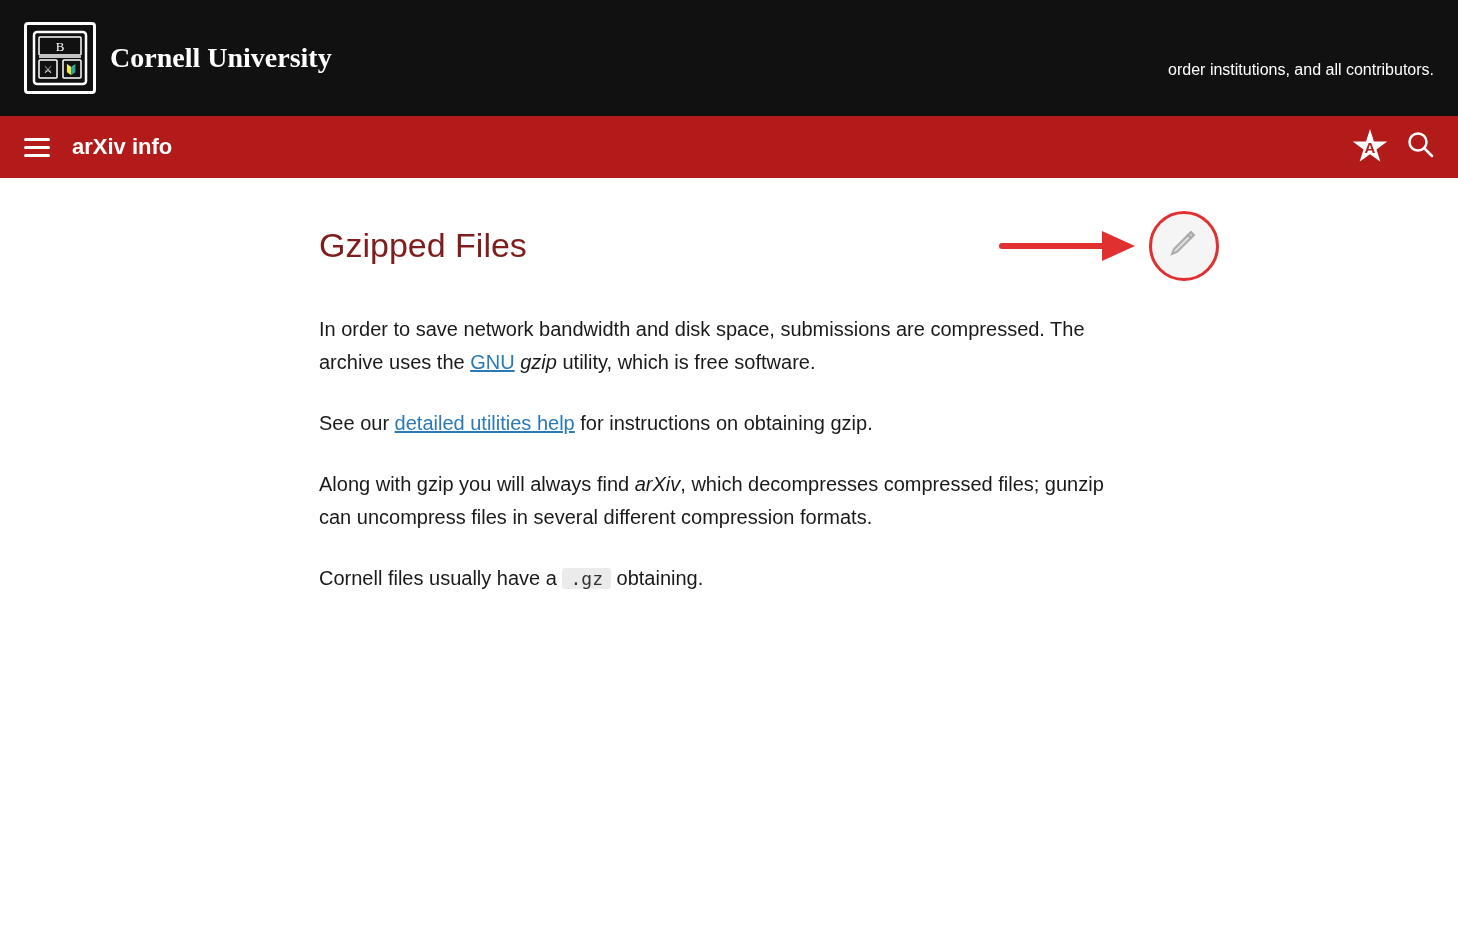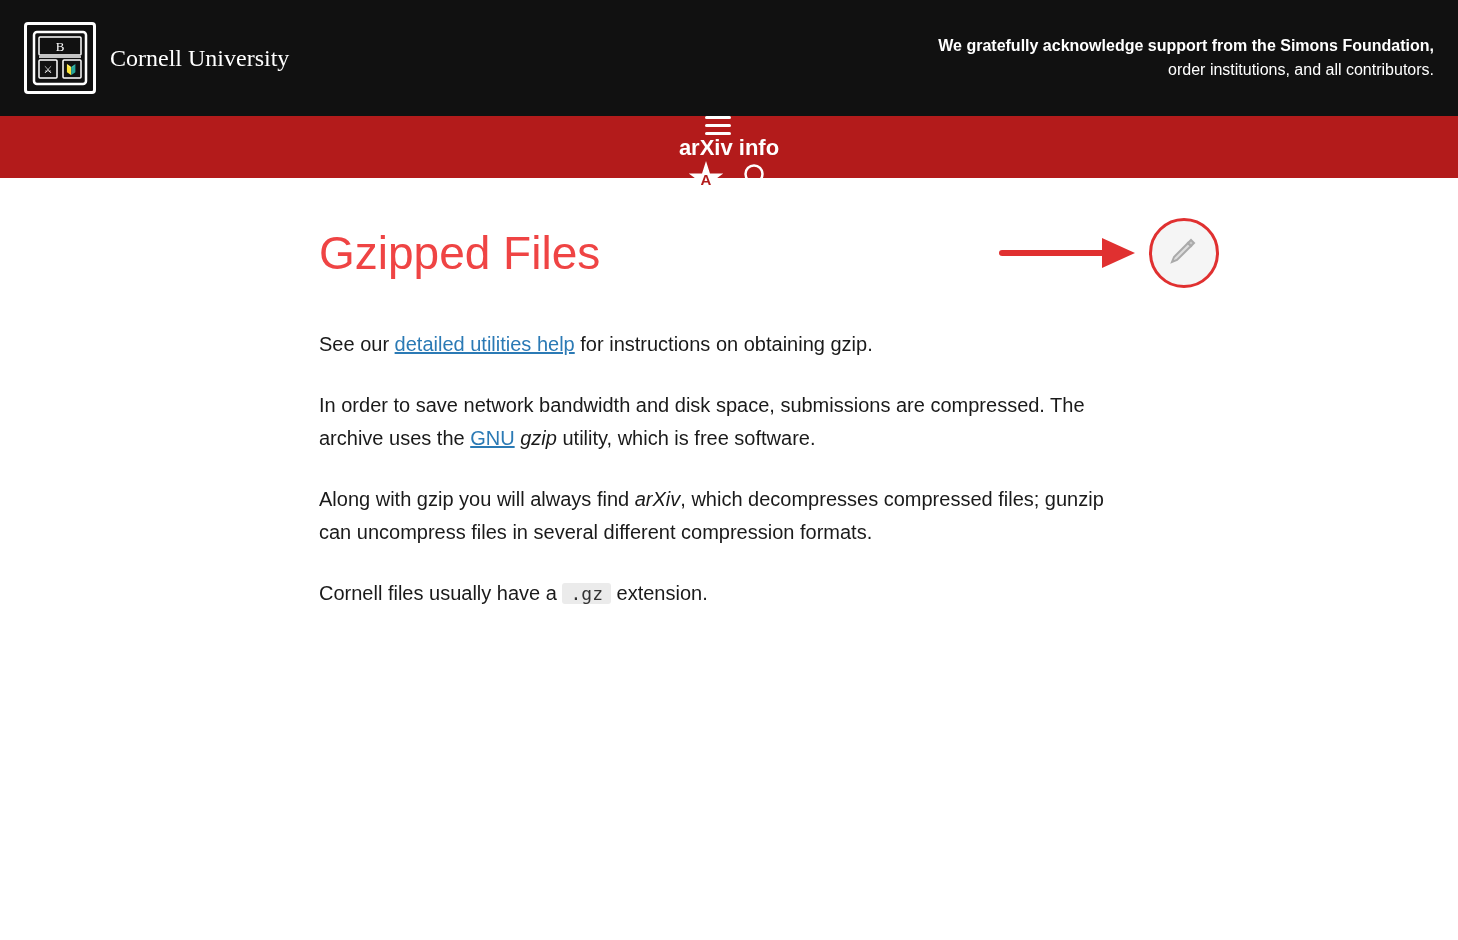--- a/index.html
+++ b/index.html
@@ -25,44 +25,43 @@
       border: 3px solid #fff;
       border-radius: 4px;
       display: flex;
       align-items: center;
       justify-content: center;
       color: #fff;
       font-size: 28px;
     }
     .cornell-name {
       color: #fff;
-      font-size: 24px;
+      font-size: 28px;
       font-family: 'Palatino Linotype', Palatino, serif;
-      font-weight: 400;
+      font-weight: 700;
     }
     .banner-tagline {
       color: #fff;
       font-size: 16px;
       line-height: 1.5;
       text-align: right;
       flex: 1;
       font-family: Arial, sans-serif;
     }
     .banner-tagline strong {
       font-weight: 700;
     }
 
     
     .nav-bar {
       background: #b31b1b;
       display: flex;
       align-items: center;
       padding: 0 24px;
       height: 62px;
-      flex-direction: column;
     }
     .hamburger {
       color: #fff;
       font-size: 22px;
       cursor: pointer;
       margin-right: 22px;
       display: flex;
       flex-direction: column;
       gap: 5px;
     }
@@ -125,23 +124,23 @@
     }
 
     
     .page-title-row {
       display: flex;
       align-items: center;
       margin-bottom: 48px;
       position: relative;
     }
     .page-title {
-      font-size: 46px;
+      font-size: 34px;
       font-weight: 300;
-      color: #ef4444;
+      color: #7f1d1d;
       font-family: Arial, Helvetica, sans-serif;
     }
     .edit-arrow-container {
       position: absolute;
       right: -80px;
       top: 50%;
       transform: translateY(-50%);
       display: flex;
       align-items: center;
       gap: 12px;
@@ -210,21 +209,21 @@
         <line x1="7" y1="27" x2="49" y2="27" stroke="white" stroke-width="1.5"></line>
         <rect x="7" y="30" width="18" height="18" rx="1" fill="none" stroke="white" stroke-width="1.5"></rect>
         <rect x="31" y="30" width="18" height="18" rx="1" fill="none" stroke="white" stroke-width="1.5"></rect>
         <text x="16" y="43" text-anchor="middle" fill="white" font-size="10" font-family="serif">⚔</text>
         <text x="40" y="43" text-anchor="middle" fill="white" font-size="10" font-family="serif">🔰</text>
       </svg>
     </div>
     <span class="cornell-name">Cornell University</span>
   </div>
   <div class="banner-tagline">
-    <strong>We gratefully acknowledge support from the Simons Foundation,</strong><br>
+    <br>
     <span>order institutions, and all contributors.</span>
   </div>
 </div>
 
 <nav class="nav-bar">
   <div class="hamburger">
     <span></span>
     <span></span>
     <span></span>
   </div>
@@ -261,29 +260,29 @@
             <path d="M5 22L3 27L8 25L22 11L19 8L5 22Z" stroke="#aaa" stroke-width="2" fill="#ddd"></path>
             <path d="M19 8L22 11L25 8L22 5L19 8Z" stroke="#aaa" stroke-width="2" fill="#ccc"></path>
           </svg>
         </span>
       </div>
     </div>
   </div>
 
   <div class="content-section">
     <p>
+      <span>In order to save network bandwidth and disk space, submissions are compressed. The archive uses the </span><a href="#">GNU</a><em> gzip</em><span> utility, which is free software.</span>
+    </p>
+
+    <p>
       <span>See our </span><a href="#">detailed utilities help</a><span> for instructions on obtaining gzip.</span>
     </p>
 
     <p>
-      <span>In order to save network bandwidth and disk space, submissions are compressed. The archive uses the </span><a href="#">GNU</a><em> gzip</em><span> utility, which is free software.</span>
-    </p>
-
-    <p>
       Along with gzip you will always find <em>arXiv</em>, which decompresses compressed files; gunzip can uncompress files in several different compression formats.
     </p>
 
     <p>
-      <span>Cornell files usually have a </span><code class="inline-code">.gz</code><span> extension.</span>
+      <span>Cornell files usually have a </span><code class="inline-code">.gz</code><span> obtaining.</span>
     </p>
   </div>
 
 </div>
 
 </body></html>

